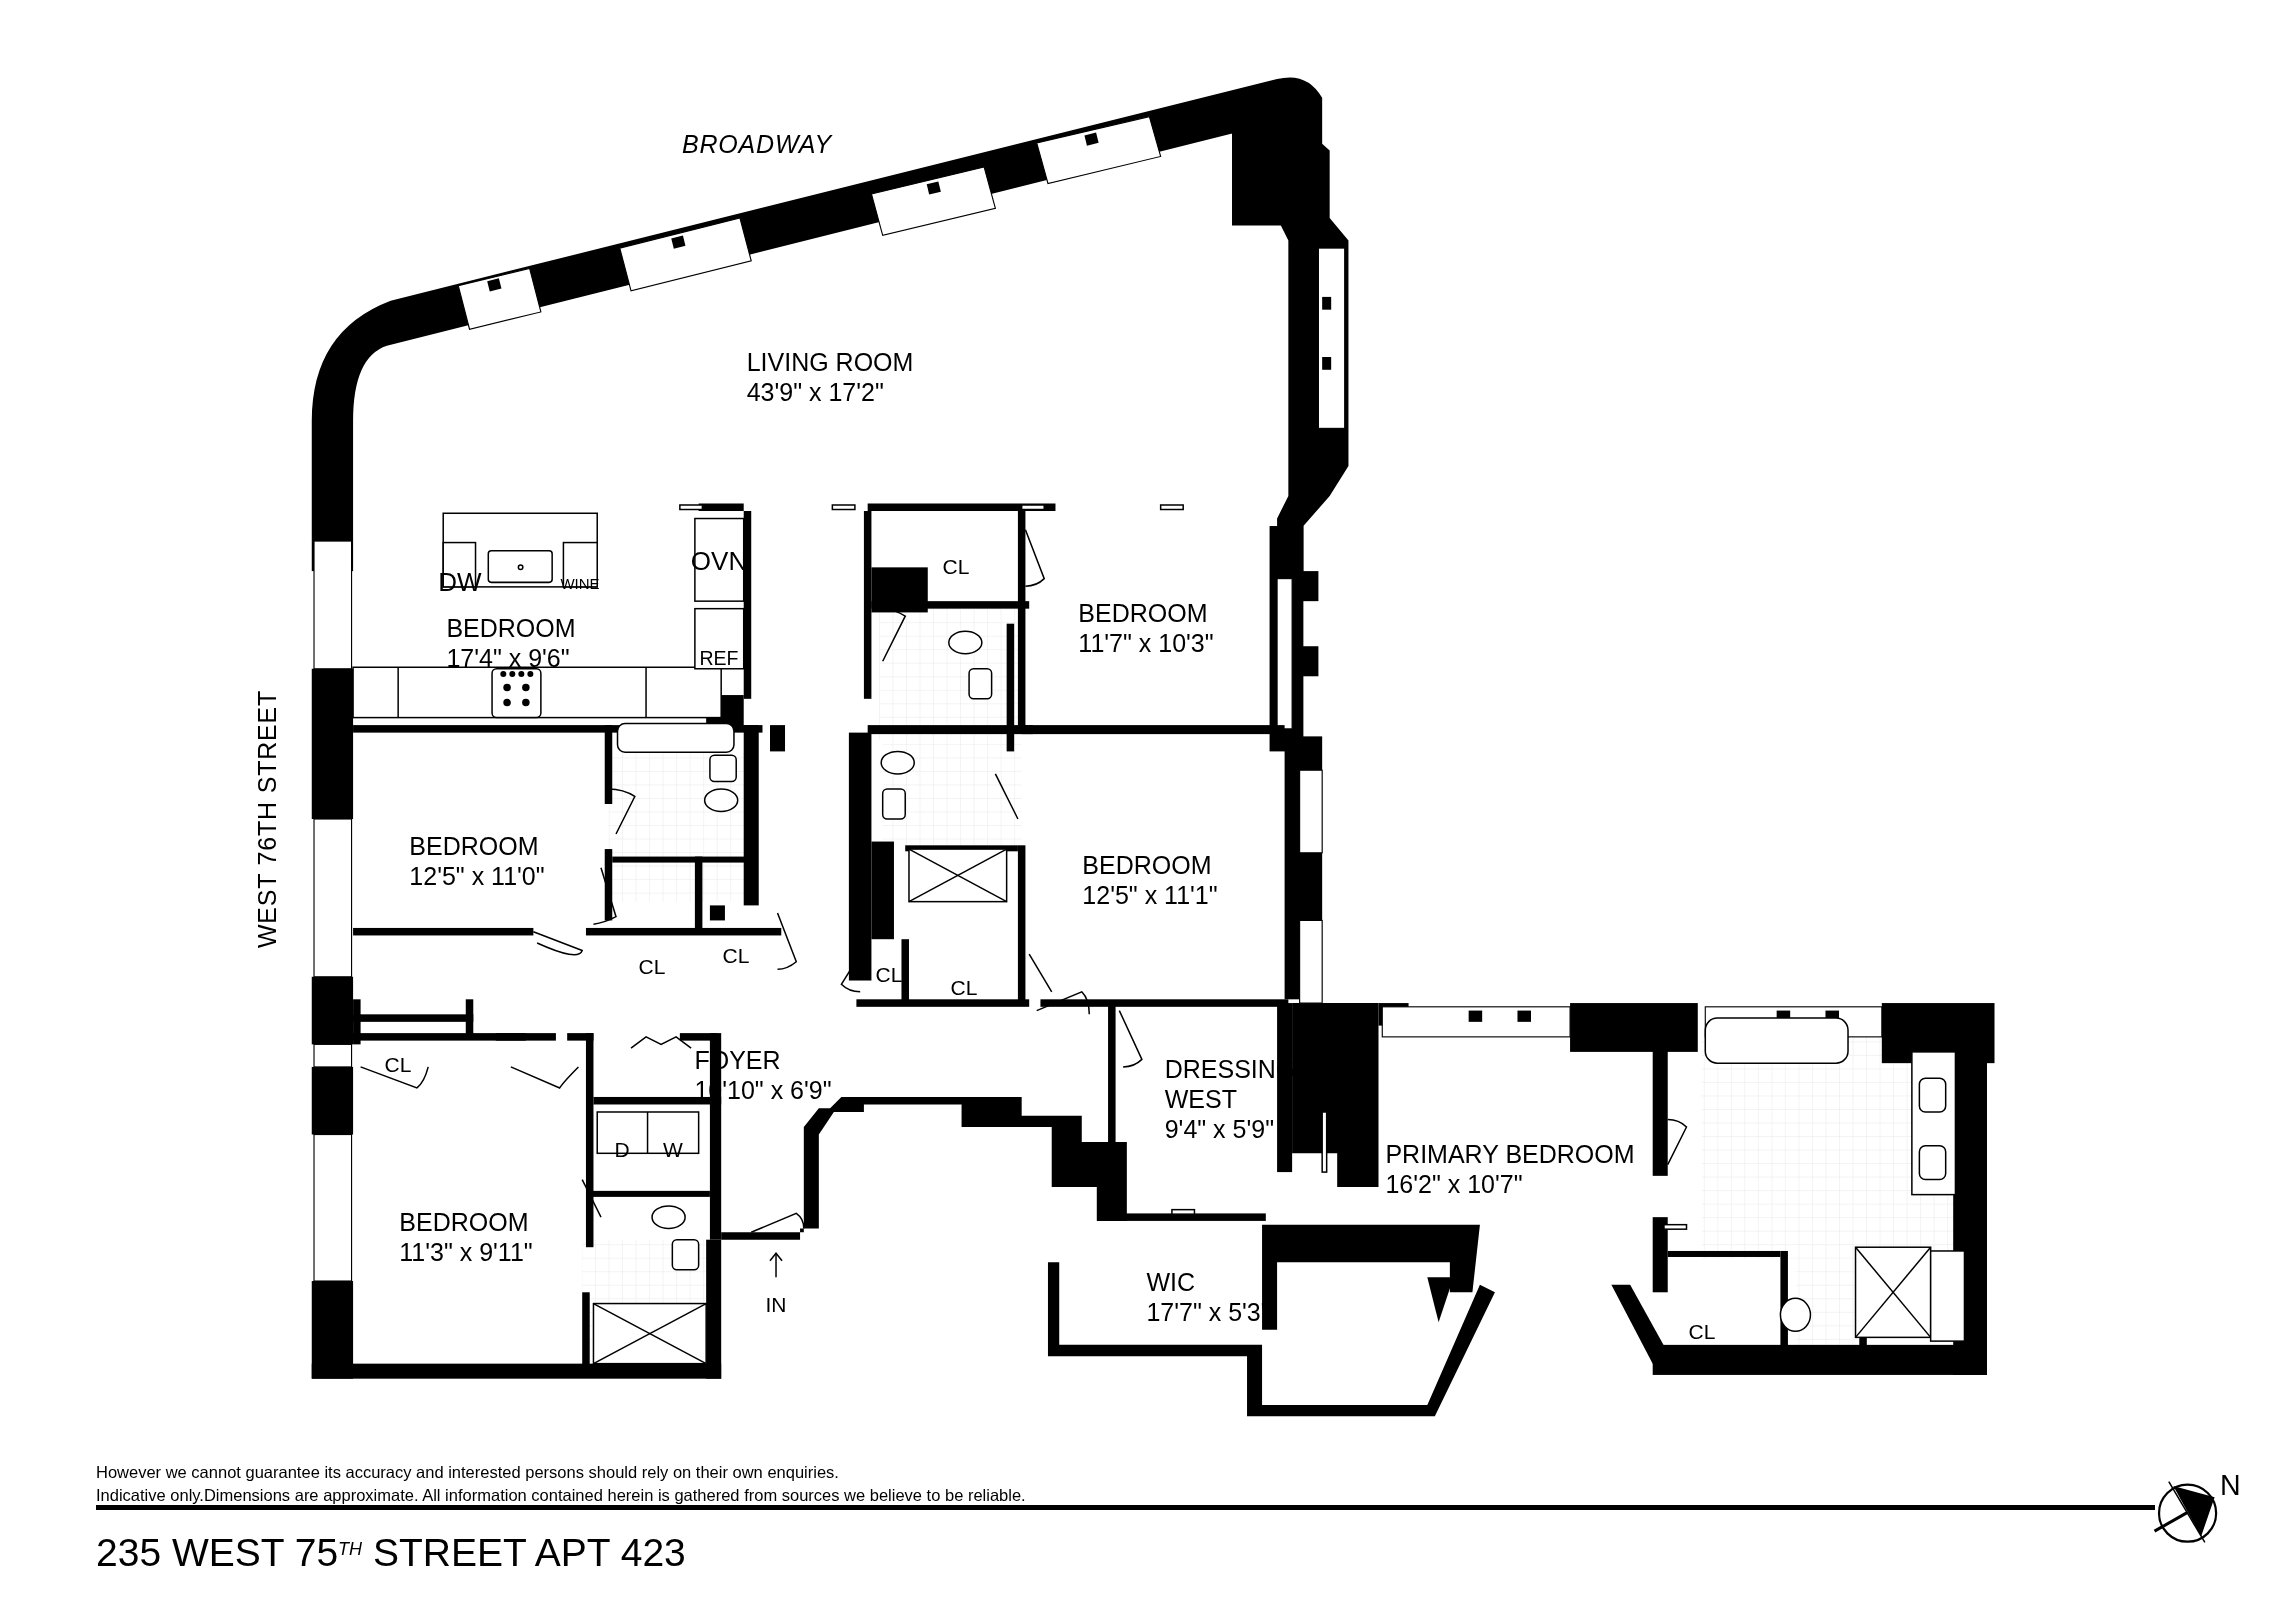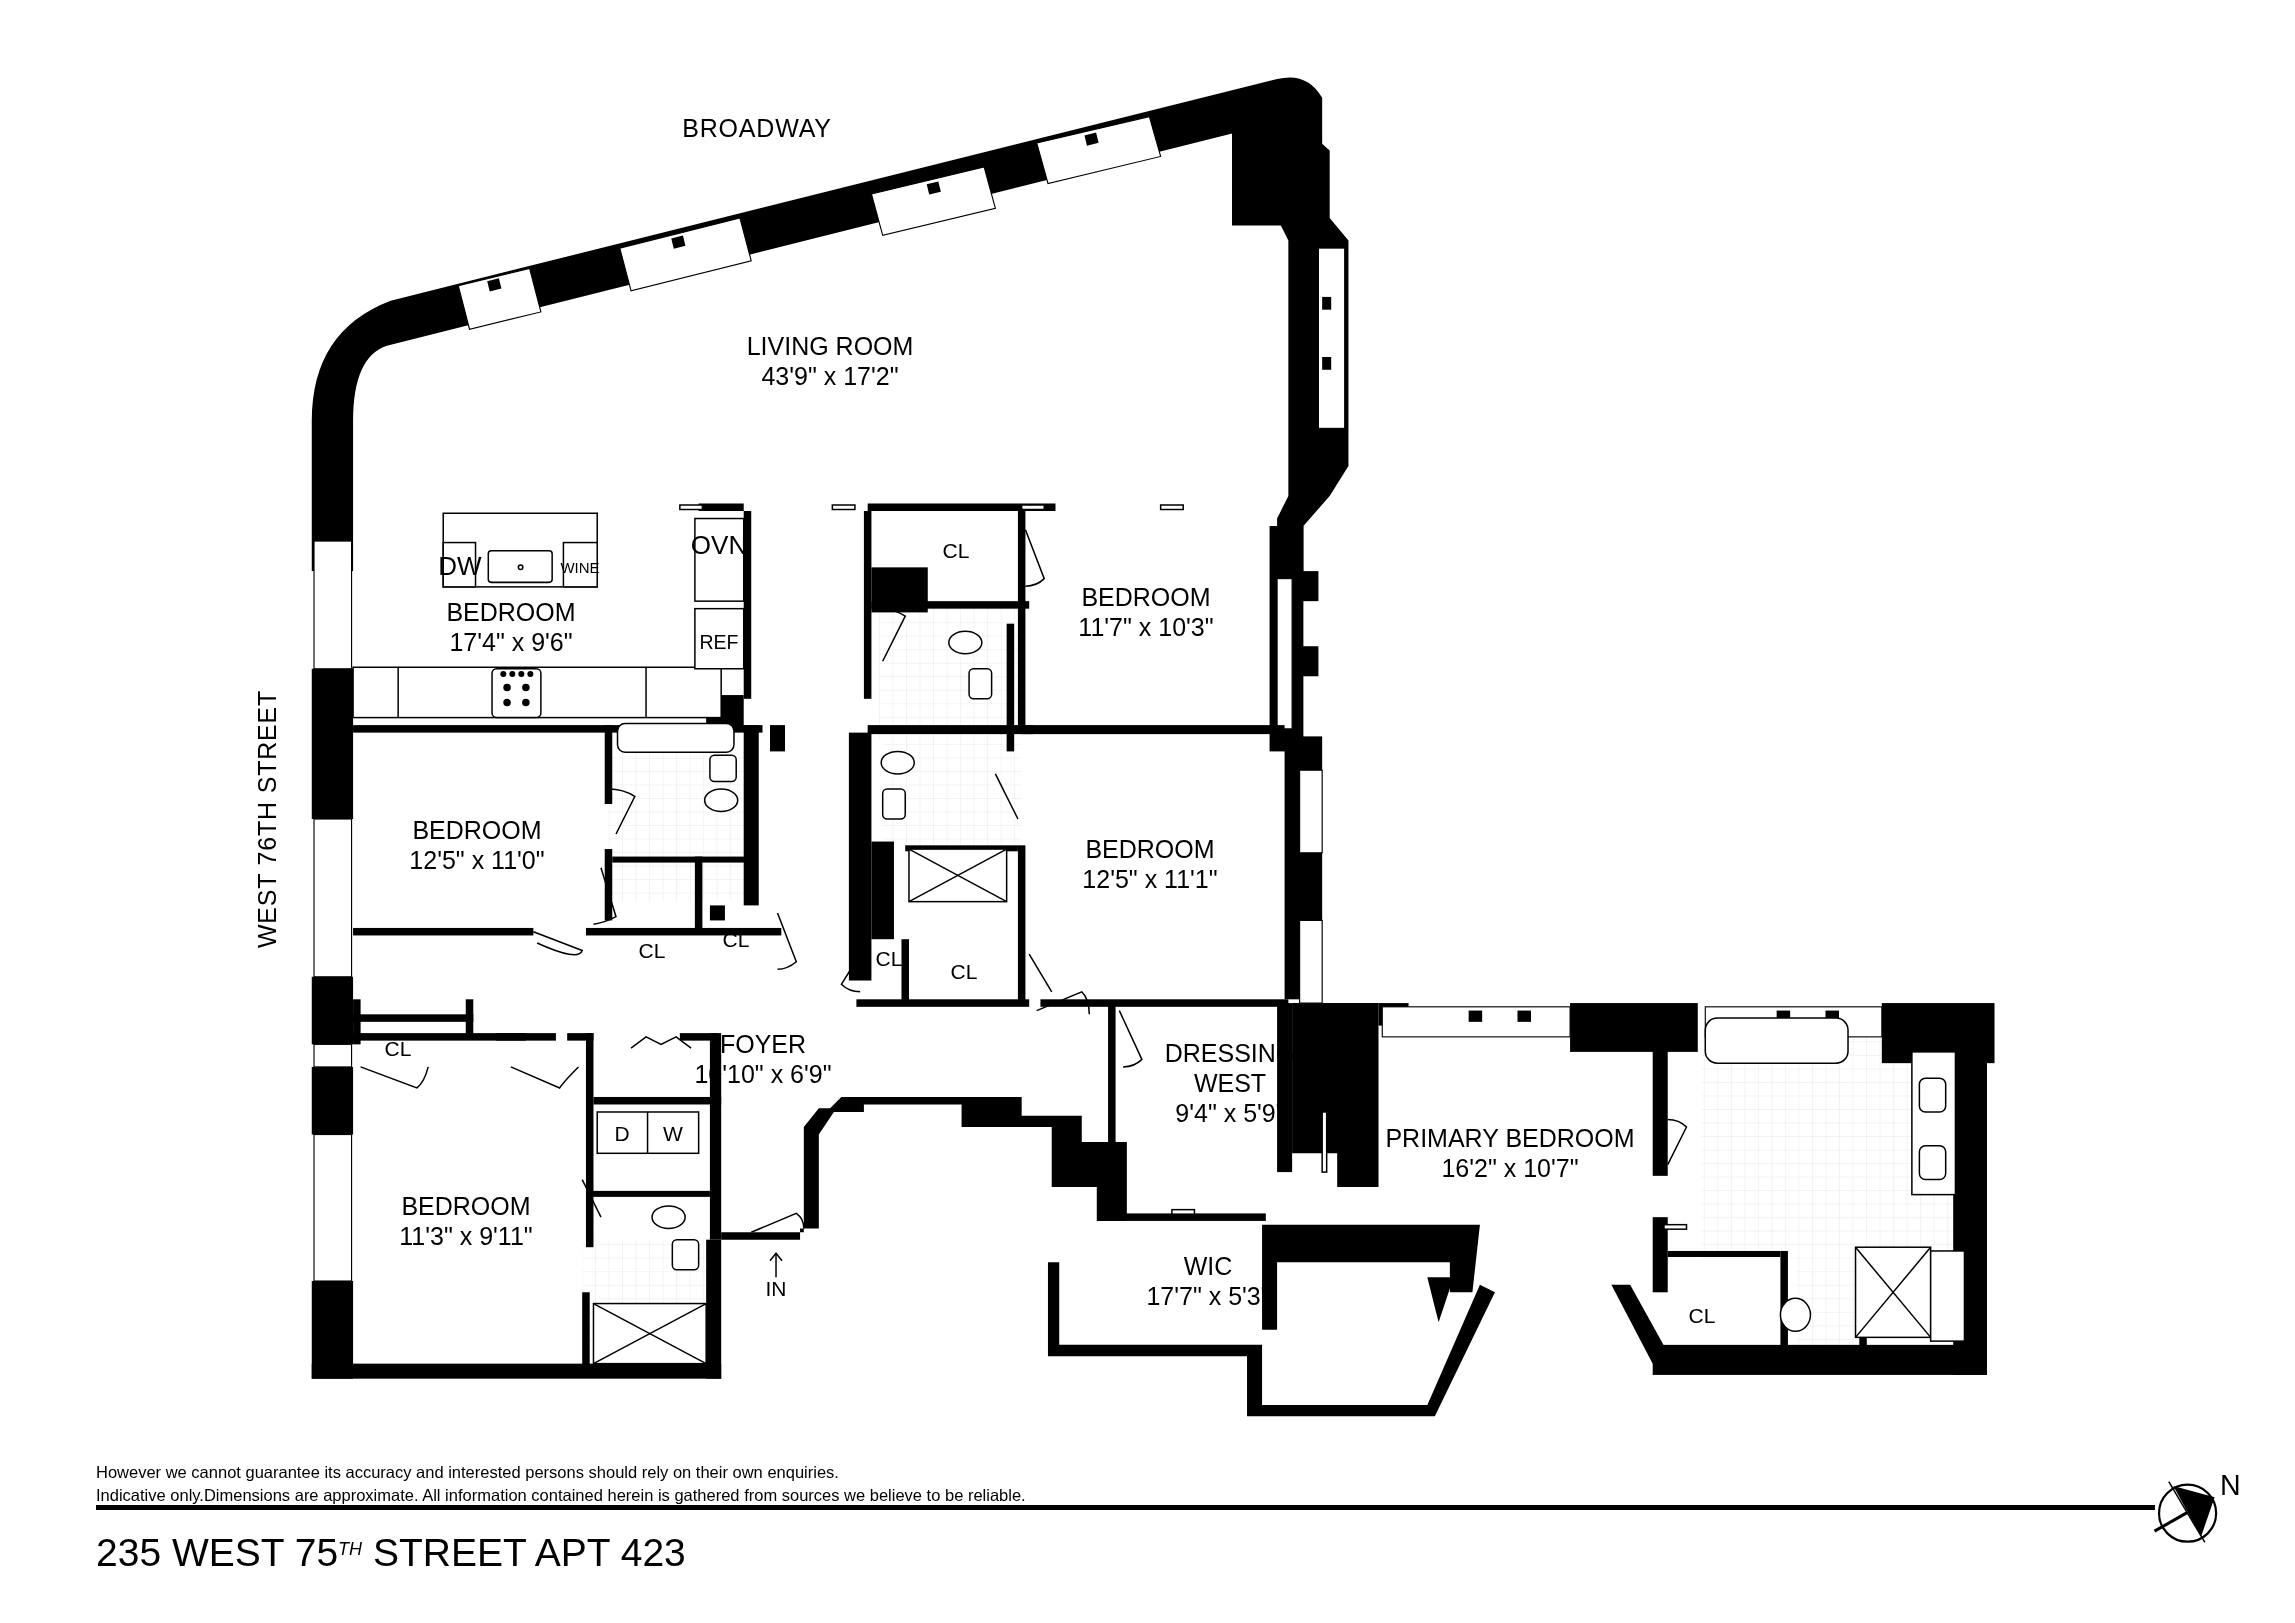--- a/index.html
+++ b/index.html
@@ -1,23 +1,23 @@
 <!DOCTYPE html>
 <html style="font-size:12px"><head>
 <meta charset="utf-8">
 <style>
   html, body { margin:0; padding:0; background:#ffffff; }
   body { width:2295px; height:1623px; position:relative; overflow:hidden; font-family:"Liberation Sans", sans-serif; color:#000; }
   #plan { position:absolute; left:0; top:0; }
-  .lbl { position:absolute; text-align:center; font-family:"Liberation Sans", sans-serif; font-size:25px; line-height:30px; color:#000; white-space:nowrap; transform:translateX(-50%); }
+  .lbl { position:absolute; font-family:"Liberation Sans", sans-serif; font-size:25px; line-height:30px; color:#000; white-space:nowrap; transform:translateX(-50%);margin-top:16px; }
   .lbl .nm, .lbl .dim { display:block; }
   .small { font-size:21px; line-height:24px; }
   .street { position:absolute; font-size:25px; letter-spacing:0.8px; white-space:nowrap; }
   #street-left { left:267px; top:819px; transform:translate(-50%,-50%) rotate(-90deg); }
-  #street-top { left:757px; top:128px; transform:translate(-50%,-50%); }
+  #street-top { left:757px; top:144px; transform:translate(-50%,-50%);font-style:italic; }
   .disclaimer { position:absolute; left:96px; top:1461px; font-size:16.5px; line-height:22.5px; }
   .rule { position:absolute; left:96px; top:1505px; width:2059px; height:4.5px; background:#000; }
   .address { position:absolute; left:96px; top:1530px; font-size:39px; line-height:45px; white-space:nowrap; }
   .address sup { font-size:18px; vertical-align:top; position:relative; top:-3px;font-style:italic; }
   .compass-n { position:absolute; left:2220px; top:1469px; font-size:28.6px; }
 </style>
 </head>
 <body>
 
 <svg id="plan" width="2295" height="1623" viewBox="0 0 3055 2160" xmlns="http://www.w3.org/2000/svg">

